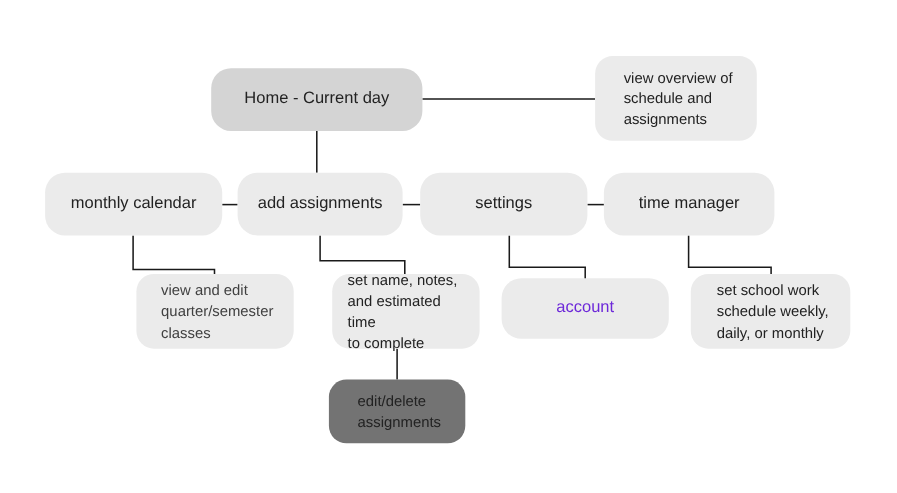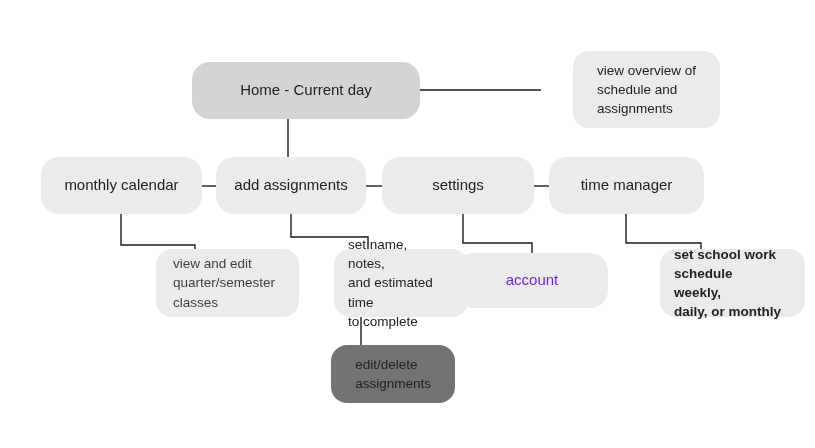--- a/index.html
+++ b/index.html
@@ -39,28 +39,27 @@
   }
   .node.primary {
     background: #d4d4d4;
   }
   .node.centered {
     justify-content: center;
     text-align: center;
     font-size: 15px;
   }
   .node.note {
-    justify-content: flex-end;
+    justify-content: center;
     text-align: left;
     font-size: 13.5px;
     padding-left: 14px;
-    padding-right: 24px;
+    padding-right: 10px;
     border-radius: 16px;
     line-height: 1.42;
-    margin-left: 32px;
   }
   .node-label {
     display: block;
     white-space: pre-line;
   }
 </style>
 </head>
 <body>
 
 <div id="canvas">
@@ -70,34 +69,34 @@
       <path d="M202,186 L216,186" fill="none" stroke="#1a1a1a" stroke-width="1.4"></path>
       <path d="M366,186 L382,186" fill="none" stroke="#1a1a1a" stroke-width="1.4"></path>
       <path d="M534,186 L549,186" fill="none" stroke="#1a1a1a" stroke-width="1.4"></path>
       <path d="M121,214 L121,245 L195,245 L195,261" fill="none" stroke="#1a1a1a" stroke-width="1.4"></path>
       <path d="M291,214 L291,237 L368,237 L368,249" fill="none" stroke="#1a1a1a" stroke-width="1.4"></path>
       <path d="M463,214 L463,243 L532,243 L532,258" fill="none" stroke="#1a1a1a" stroke-width="1.4"></path>
       <path d="M626,214 L626,243 L701,243 L701,256" fill="none" stroke="#1a1a1a" stroke-width="1.4"></path>
       <path d="M361,317 L361,345" fill="none" stroke="#1a1a1a" stroke-width="1.4"></path>
     </svg>
   <div id="nodes">
-      <div class="node primary centered" style="left: 192px; top: 62px; width: 228px; height: 57px; background: rgb(212, 212, 212); color: rgb(34, 34, 34);"><span class="node-label">Home - Current day</span></div>
+      <div class="node primary centered" style="left: 192px; top: 62px; width: 192px; height: 57px; background: rgb(212, 212, 212); color: rgb(34, 34, 34);"><span class="node-label">Home - Current day</span></div>
       <div class="node note" style="left: 541px; top: 51px; width: 147px; height: 77px; background: rgb(235, 235, 235); color: rgb(34, 34, 34);"><span class="node-label">view overview of
 schedule and
 assignments</span></div>
       <div class="node centered" style="left: 41px; top: 157px; width: 161px; height: 57px; background: rgb(235, 235, 235); color: rgb(34, 34, 34);"><span class="node-label">monthly calendar</span></div>
       <div class="node centered" style="left: 216px; top: 157px; width: 150px; height: 57px; background: rgb(235, 235, 235); color: rgb(34, 34, 34);"><span class="node-label">add assignments</span></div>
       <div class="node centered" style="left: 382px; top: 157px; width: 152px; height: 57px; background: rgb(235, 235, 235); color: rgb(34, 34, 34);"><span class="node-label">settings</span></div>
       <div class="node centered" style="left: 549px; top: 157px; width: 155px; height: 57px; background: rgb(235, 235, 235); color: rgb(34, 34, 34);"><span class="node-label">time manager</span></div>
       <div class="node note" style="left: 124px; top: 249px; width: 143px; height: 68px; background: rgb(235, 235, 235); color: #404040;"><span class="node-label">view and edit
 quarter/semester
 classes</span></div>
       <div class="node note" style="left: 302px; top: 249px; width: 134px; height: 68px; background: rgb(235, 235, 235); color: rgb(34, 34, 34);"><span class="node-label">set name, notes,
 and estimated time
 to complete</span></div>
       <div class="node centered" style="left: 456px; top: 253px; width: 152px; height: 55px; background: rgb(235, 235, 235); color: #6d28d9;"><span class="node-label">account</span></div>
-      <div class="node note" style="left: 628px; top: 249px; width: 145px; height: 68px; background: rgb(235, 235, 235); color: rgb(34, 34, 34); font-weight: bold;"><span class="node-label">set school work
+      <div class="node note" style="left: 628px; top: 249px; width: 145px; height: 68px; background: rgb(235, 235, 235); color: rgb(34, 34, 34);"><span class="node-label">set school work
 schedule weekly,
 daily, or monthly</span></div>
       <div class="node note" style="left: 299px; top: 345px; width: 124px; height: 58px; background: #737373; color: rgb(34, 34, 34);"><span class="node-label">edit/delete
 assignments</span></div>
     </div>
 </div>
 
 </body></html>

